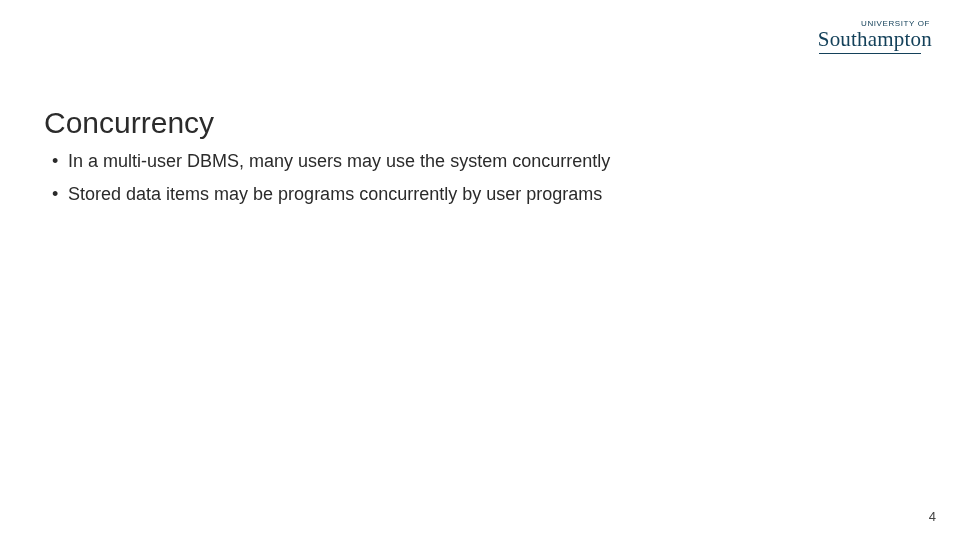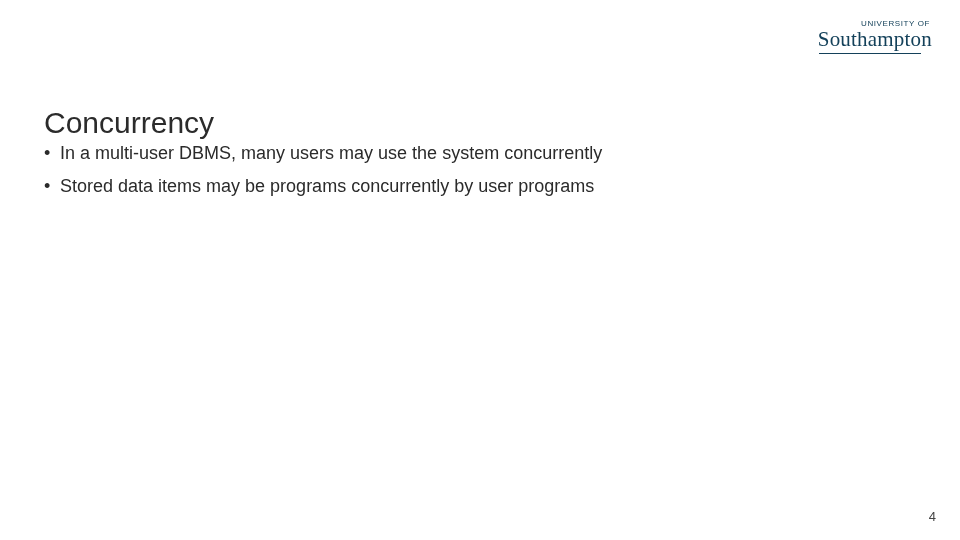--- a/index.html
+++ b/index.html
@@ -63,21 +63,21 @@
     font-size: 30px;
     color: #2b2b2b;
   }
   .bullets {
     position: absolute;
     top: 140px;
     left: 44px;
     right: 60px;
     list-style: none;
     padding: 0;
-    margin: 0;
+    margin: 8px;
   }
   .bullets li {
     font-size: 18px;
     line-height: 1.5;
     color: #2b2b2b;
     margin-bottom: 6px;
     position: relative;
     padding-left: 16px;
   }
   .bullets li::before {

